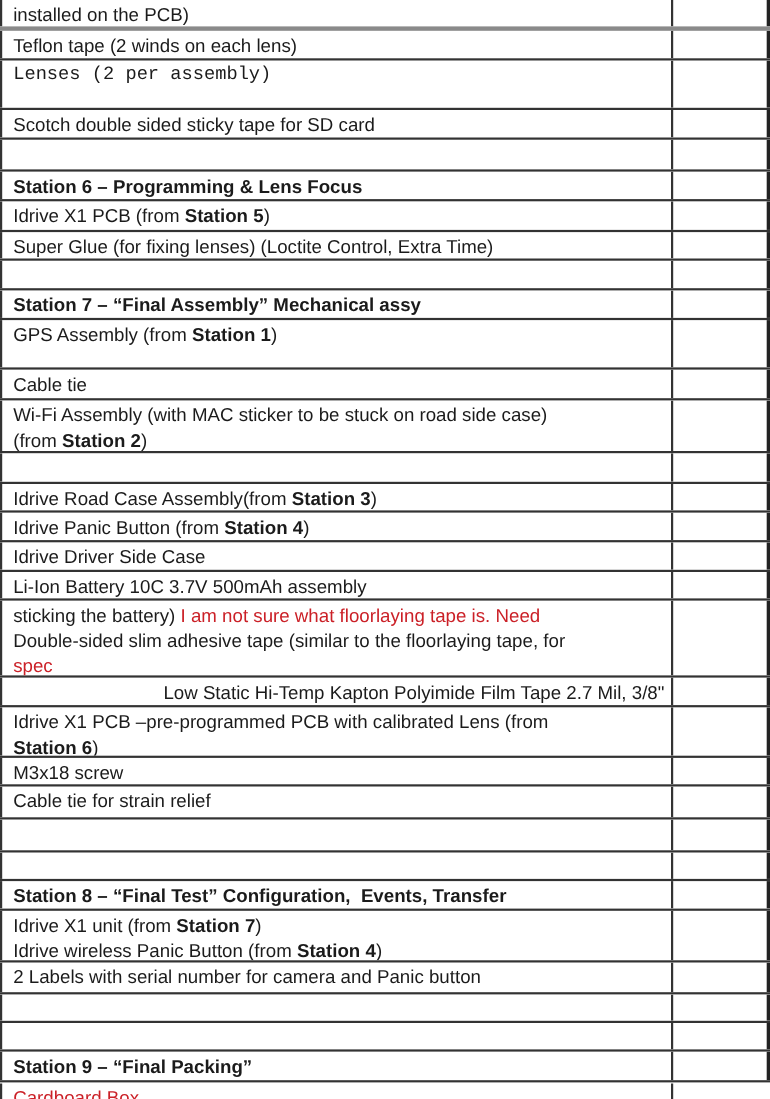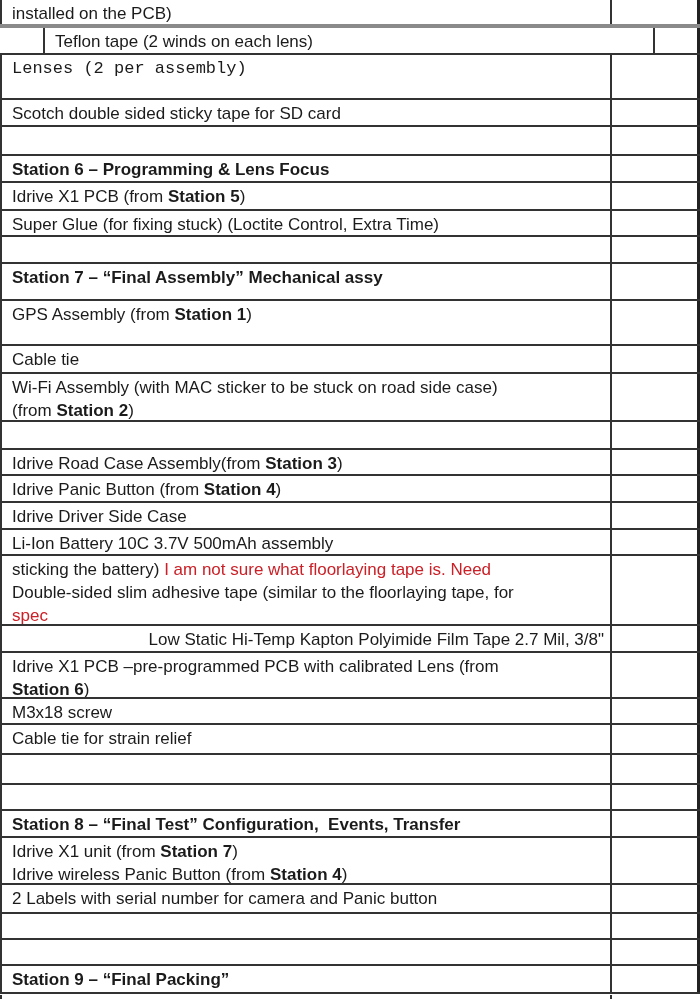--- a/index.html
+++ b/index.html
@@ -55,21 +55,21 @@
 </head>
 <body style="--border: #333333; --outer: #222222; --grey: #8a8a8a; --text: #1b1b1b; --red: #cb2027; background: rgb(255, 255, 255);">
 
 <div id="bom-table">
     <div class="row grey-bottom" style="height: 28px;">
       <div class="item-cell">
         <div class="tline"><span class="">installed on the PCB)</span></div>
       </div>
       <div class="status-cell"></div>
     </div>
-    <div class="row" style="height: 27px; padding-left: 43px;">
+    <div class="row" style="height: 27px;">
       <div class="item-cell">
         <div class="tline"><span class="">Teflon tape (2 winds on each lens)</span></div>
       </div>
       <div class="status-cell"></div>
     </div>
     <div class="row" style="height: 45px; font-family: Liberation Mono, monospace;">
       <div class="item-cell">
         <div class="tline"><span class="">Lenses (2 per assembly)</span></div>
       </div>
       <div class="status-cell"></div>
@@ -91,29 +91,29 @@
       <div class="status-cell"></div>
     </div>
     <div class="row" style="height: 28px;">
       <div class="item-cell">
         <div class="tline"><span class="">Idrive X1 PCB (from </span><span class="seg-b ">Station 5</span><span class="">)</span></div>
       </div>
       <div class="status-cell"></div>
     </div>
     <div class="row" style="height: 26px;">
       <div class="item-cell">
-        <div class="tline"><span class="">Super Glue (for fixing stuck) (Loctite Control, Extra Time)</span></div>
-      </div>
-      <div class="status-cell"></div>
-    </div>
-    <div class="row" style="height: 27px;">
-      <div class="item-cell"></div>
-      <div class="status-cell"></div>
-    </div>
-    <div class="row" style="height: 37px;">
+        <div class="tline"><span class="">Super Glue (for fixing lenses) (Loctite Control, Extra Time)</span></div>
+      </div>
+      <div class="status-cell"></div>
+    </div>
+    <div class="row" style="height: 27px;">
+      <div class="item-cell"></div>
+      <div class="status-cell"></div>
+    </div>
+    <div class="row" style="height: 27px;">
       <div class="item-cell">
         <div class="tline"><span class="seg-b ">Station 7 – “Final Assembly” Mechanical assy</span></div>
       </div>
       <div class="status-cell"></div>
     </div>
     <div class="row" style="height: 45px;">
       <div class="item-cell">
         <div class="tline"><span class="">GPS Assembly (from </span><span class="seg-b ">Station 1</span><span class="">)</span></div>
       </div>
       <div class="status-cell"></div>

